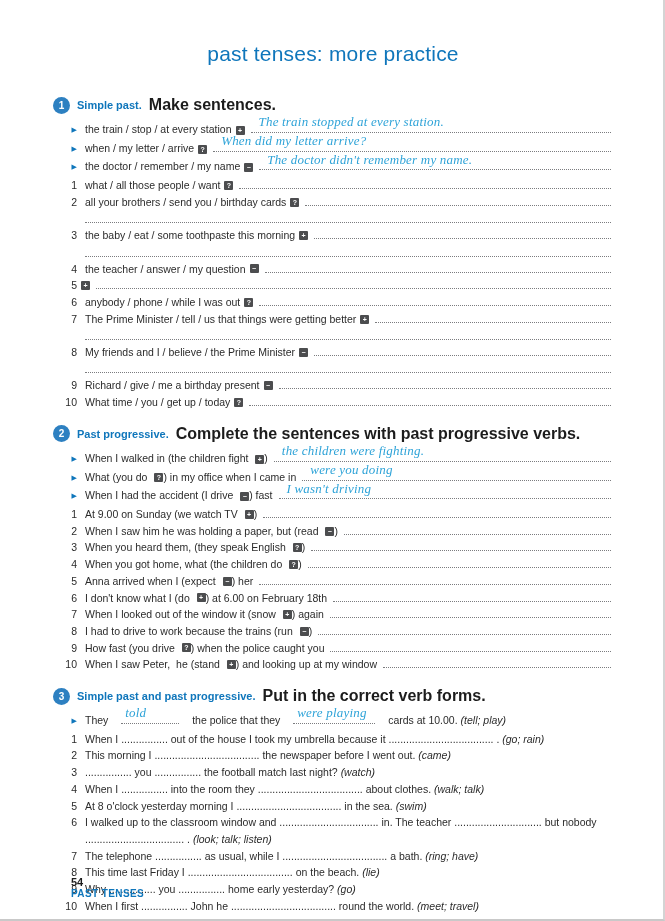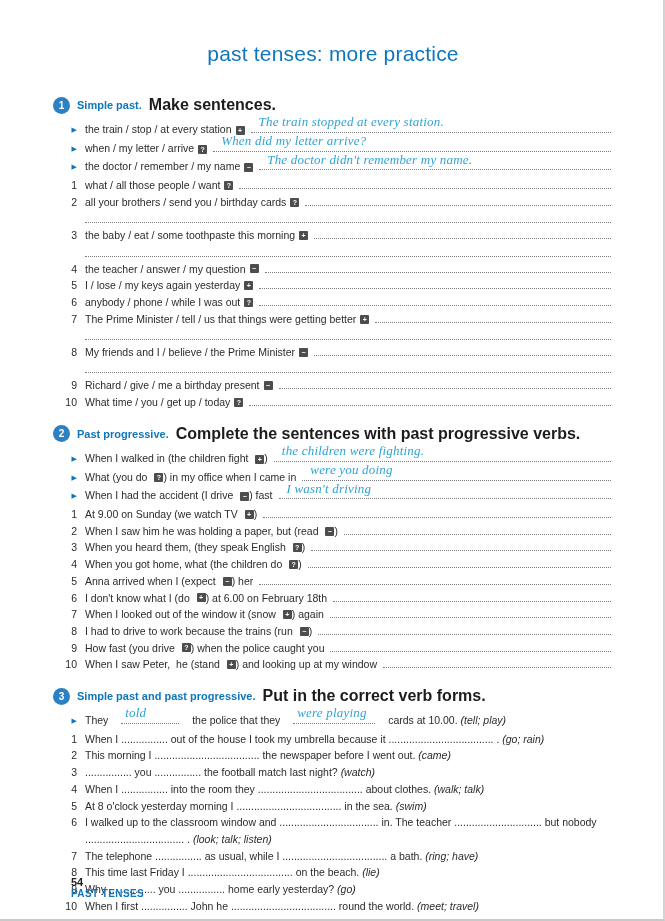--- a/index.html
+++ b/index.html
@@ -149,21 +149,20 @@
       <span class="dots2"></span>
     </div>
   <div class="row">
     <span class="num">4</span>
     <span class="txt">the teacher / answer / my question</span>
     <span class="badge">−</span>
     <span class="dots"></span>
   </div>
   <div class="row">
     <span class="num">5</span>
-    <span class="txt">I / lose / my keys again yesterday</span>
     <span class="badge">+</span>
     <span class="dots"></span>
   </div>
   <div class="row">
     <span class="num">6</span>
     <span class="txt">anybody / phone / while I was out</span>
     <span class="badge">?</span>
     <span class="dots"></span>
   </div>
   <div class="row">

